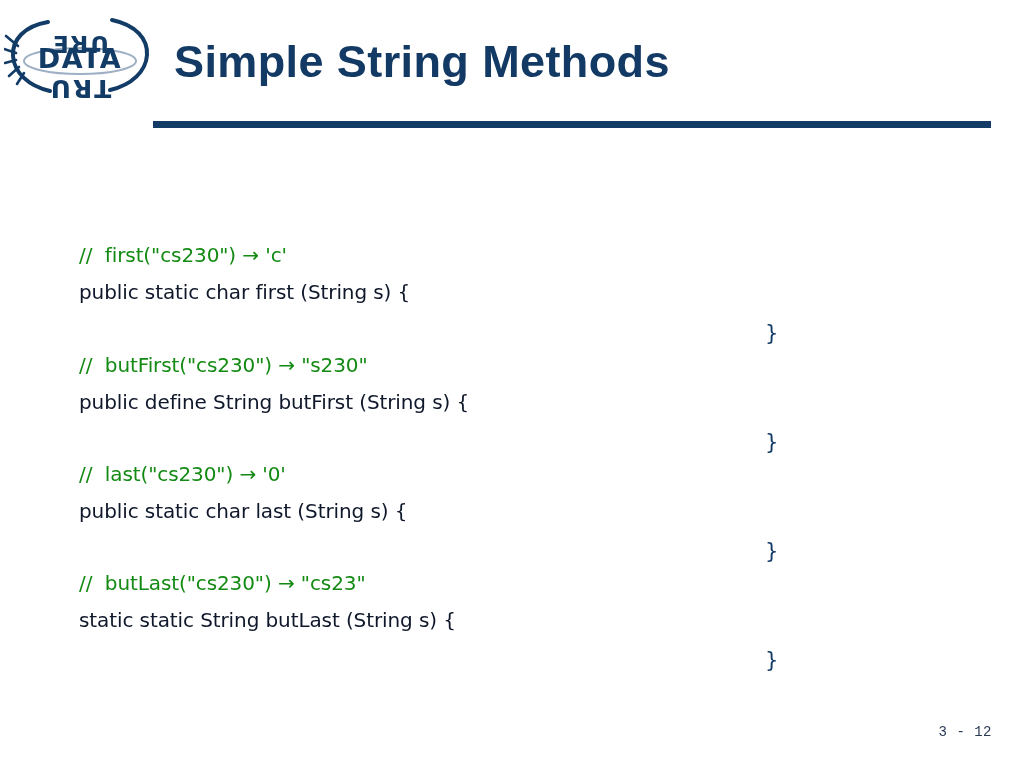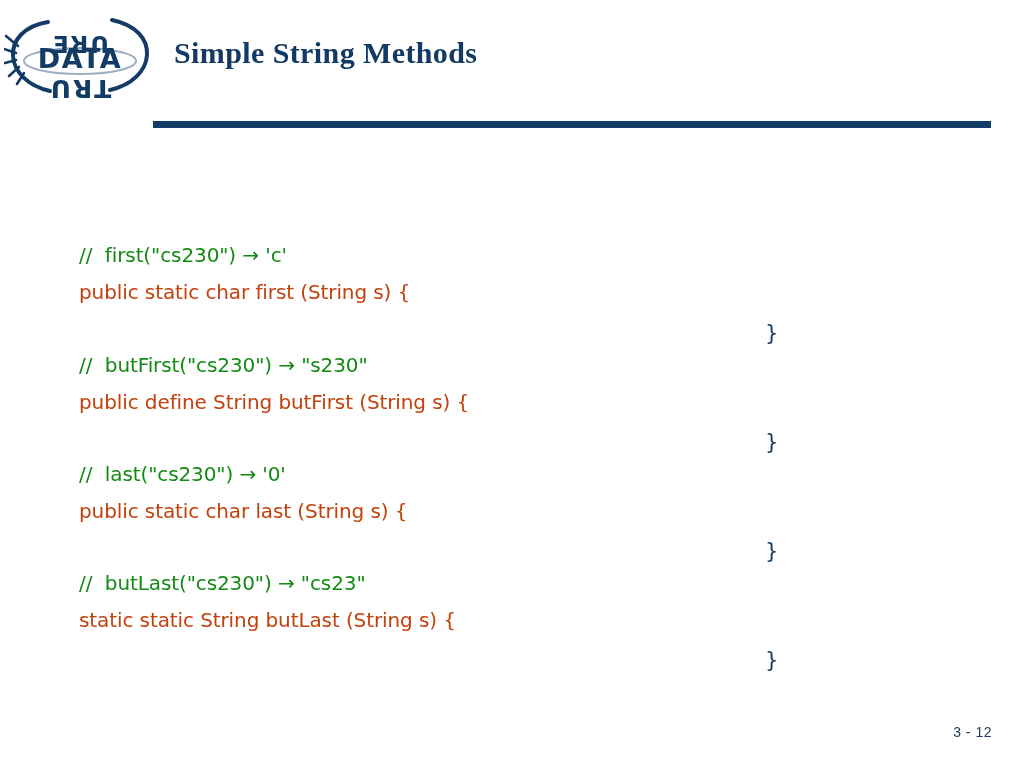--- a/index.html
+++ b/index.html
@@ -23,22 +23,22 @@
     width: 152px;
     height: 98px;
   }
   .logo svg { display: block; width: 152px; height: 98px; }
 
   
   .slide-title {
     position: absolute;
     left: 174px;
     top: 36px;
-    font-family: Liberation Serif, serif;
-    font-size: 30px;
+    font-family: Liberation Sans, sans-serif;
+    font-size: 45px;
     font-weight: 600;
     letter-spacing: 0.4px;
     color: #133A64;
     white-space: nowrap;
   }
 
   
   .title-rule {
     position: absolute;
     left: 153px;
@@ -58,32 +58,32 @@
   }
   .code-line {
     position: absolute;
     white-space: pre;
     font-family: "DejaVu Sans", sans-serif;
     font-size: 20px;
     line-height: 22px;
     letter-spacing: -0.1px;
   }
   .code-line.comment { color: #138A13; }
-  .code-line.code    { color: #c2410c; }
+  .code-line.code    { color: #0f172a; }
   .code-line.brace   {
     color: #123B66;
     font-size: 21px;
   }
 
   
   .page-number {
     position: absolute;
     right: 32px;
     bottom: 28px;
-    font-family: Liberation Sans, sans-serif;
+    font-family: Liberation Mono, monospace;
     font-size: 14px;
     color: #2A3B55;
     letter-spacing: 0.5px;
     white-space: nowrap;
     margin-left: 34px;
   }
 </style>
 </head>
 <body>
 

